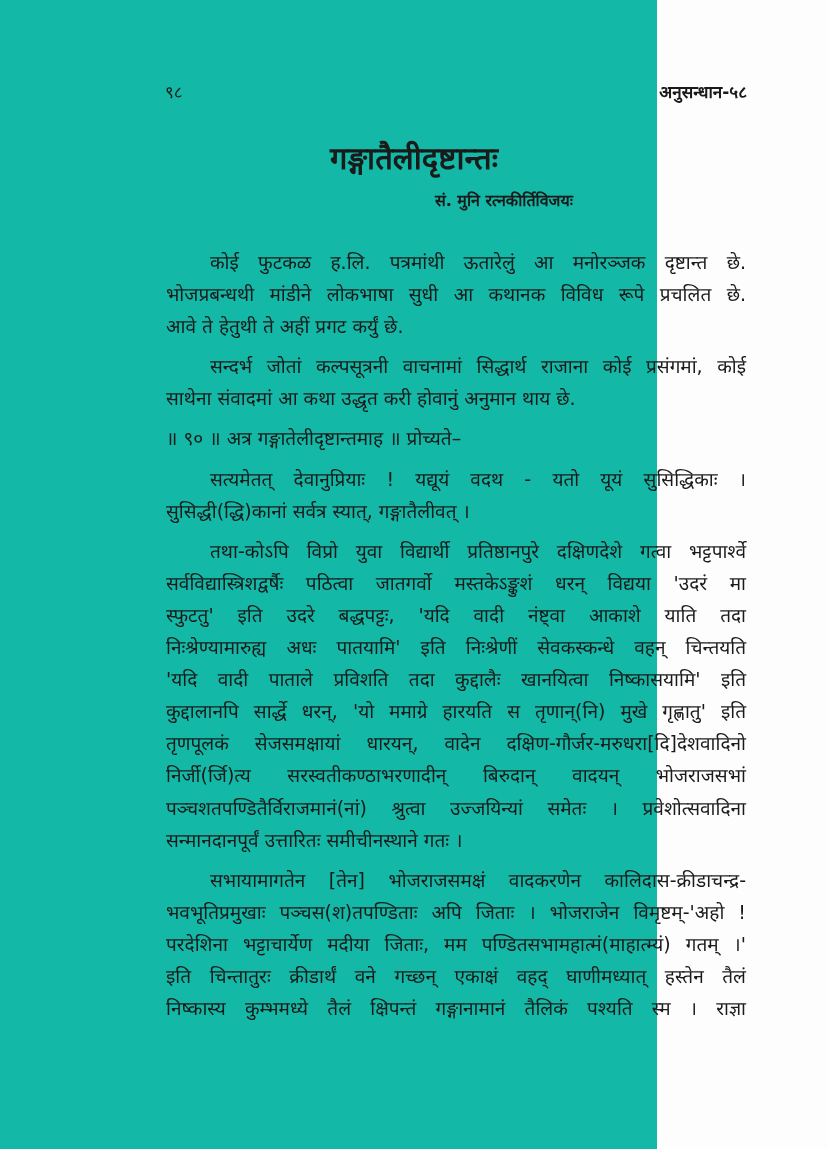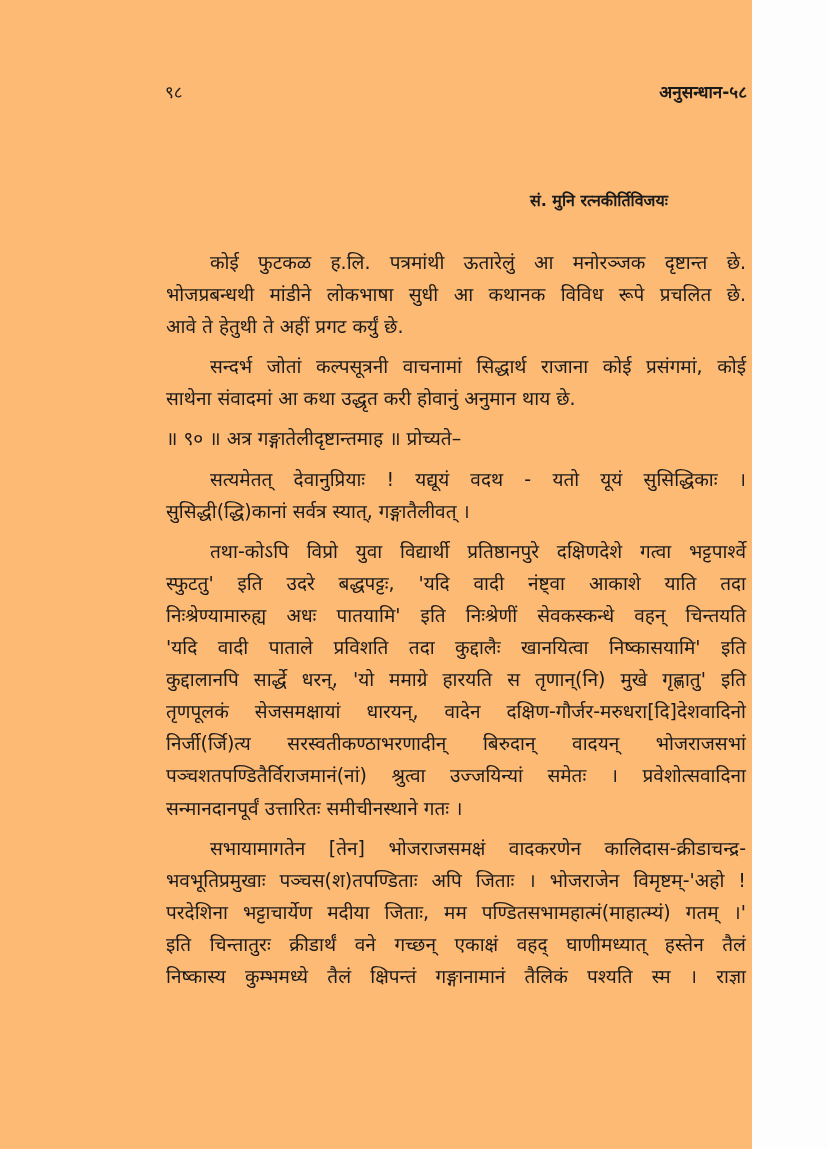--- a/index.html
+++ b/index.html
@@ -1,38 +1,39 @@
 <!DOCTYPE html>
 <html><head>
 <meta charset="utf-8">
 <style>
   html, body { margin: 0; padding: 0; background: #fdfdfd; }
   body { width: 828px; height: 1149px; position: relative; overflow: hidden; color: #1a1a1a;
          font-family: "DejaVu Sans", "Liberation Sans", sans-serif; }
-  .page { position: absolute; left: 0; top: 0; width: 752px; height: 1149px; background: #fdba74; }
+  .page { position: absolute; left: 0; top: 0; width: 657px; height: 1149px; background: #14b8a6; }
   .running-head { position: absolute; top: 80px; left: 165px; width: 582px; height: 26px; font-size: 17px; }
   .page-number { position: absolute; left: 0; top: 0; }
   .journal-name { position: absolute; right: 0; top: 0; font-weight: bold; }
   .title { position: absolute; top: 136px; left: 0; width: 828px; text-align: center; font-size: 31px; font-weight: bold; }
   .author { position: absolute; top: 189px; right: 84px; font-size: 16px; font-weight: bold; }
   .body { position: absolute; left: 166px; top: 246px; width: 580px; font-size: 19px; line-height: 32.1px; }
   .para { margin: 0 0 8px 0; text-align: justify; text-align-last: left; }
   .line { display: block; white-space: nowrap; text-align: justify; text-align-last: justify; }
   .line.last { text-align-last: left; }
 </style>
 </head>
 <body>
 
 <div class="page">
 
   <div class="running-head">
     <span class="page-number">९८</span>
     <span class="journal-name">अनुसन्धान-५८</span>
   </div>
 
+  <div class="title">गङ्गातैलीदृष्टान्तः</div>
   <div class="author">सं. मुनि रत्नकीर्तिविजयः</div>
 
   <div class="body" id="body">
       <div class="para">
         <span class="line" style="text-indent: 44px;">कोई फुटकळ ह.लि. पत्रमांथी ऊतारेलुं आ मनोरञ्जक दृष्टान्त छे.</span>
         <span class="line">भोजप्रबन्धथी मांडीने लोकभाषा सुधी आ कथानक विविध रूपे प्रचलित छे.</span>
         <span class="line last">आवे ते हेतुथी ते अहीं प्रगट कर्युं छे.</span>
       </div>
       <div class="para">
         <span class="line" style="text-indent: 44px;">सन्दर्भ जोतां कल्पसूत्रनी वाचनामां सिद्धार्थ राजाना कोई प्रसंगमां, कोई</span>
@@ -40,20 +41,21 @@
       </div>
       <div class="para">
         <span class="line last">॥ ९० ॥ अत्र गङ्गातेलीदृष्टान्तमाह ॥ प्रोच्यते–</span>
       </div>
       <div class="para">
         <span class="line" style="text-indent: 44px;">सत्यमेतत् देवानुप्रियाः ! यद्यूयं वदथ - यतो यूयं सुसिद्धिकाः ।</span>
         <span class="line last">सुसिद्धी(द्धि)कानां सर्वत्र स्यात्, गङ्गातैलीवत् ।</span>
       </div>
       <div class="para">
         <span class="line" style="text-indent: 44px;">तथा-कोऽपि विप्रो युवा विद्यार्थी प्रतिष्ठानपुरे दक्षिणदेशे गत्वा भट्टपार्श्वे</span>
+        <span class="line">सर्वविद्यास्त्रिशद्वर्षैः पठित्वा जातगर्वो मस्तकेऽङ्कुशं धरन् विद्यया 'उदरं मा</span>
         <span class="line">स्फुटतु' इति उदरे बद्धपट्टः, 'यदि वादी नंष्ट्वा आकाशे याति तदा</span>
         <span class="line">निःश्रेण्यामारुह्य अधः पातयामि' इति निःश्रेणीं सेवकस्कन्धे वहन् चिन्तयति</span>
         <span class="line">'यदि वादी पाताले प्रविशति तदा कुद्दालैः खानयित्वा निष्कासयामि' इति</span>
         <span class="line">कुद्दालानपि सार्द्धे धरन्, 'यो ममाग्रे हारयति स तृणान्(नि) मुखे गृह्णातु' इति</span>
         <span class="line">तृणपूलकं सेजसमक्षायां धारयन्, वादेन दक्षिण-गौर्जर-मरुधरा[दि]देशवादिनो</span>
         <span class="line">निर्जी(र्जि)त्य सरस्वतीकण्ठाभरणादीन् बिरुदान् वादयन् भोजराजसभां</span>
         <span class="line">पञ्चशतपण्डितैर्विराजमानं(नां) श्रुत्वा उज्जयिन्यां समेतः । प्रवेशोत्सवादिना</span>
         <span class="line last">सन्मानदानपूर्वं उत्तारितः समीचीनस्थाने गतः ।</span>
       </div>
       <div class="para">

